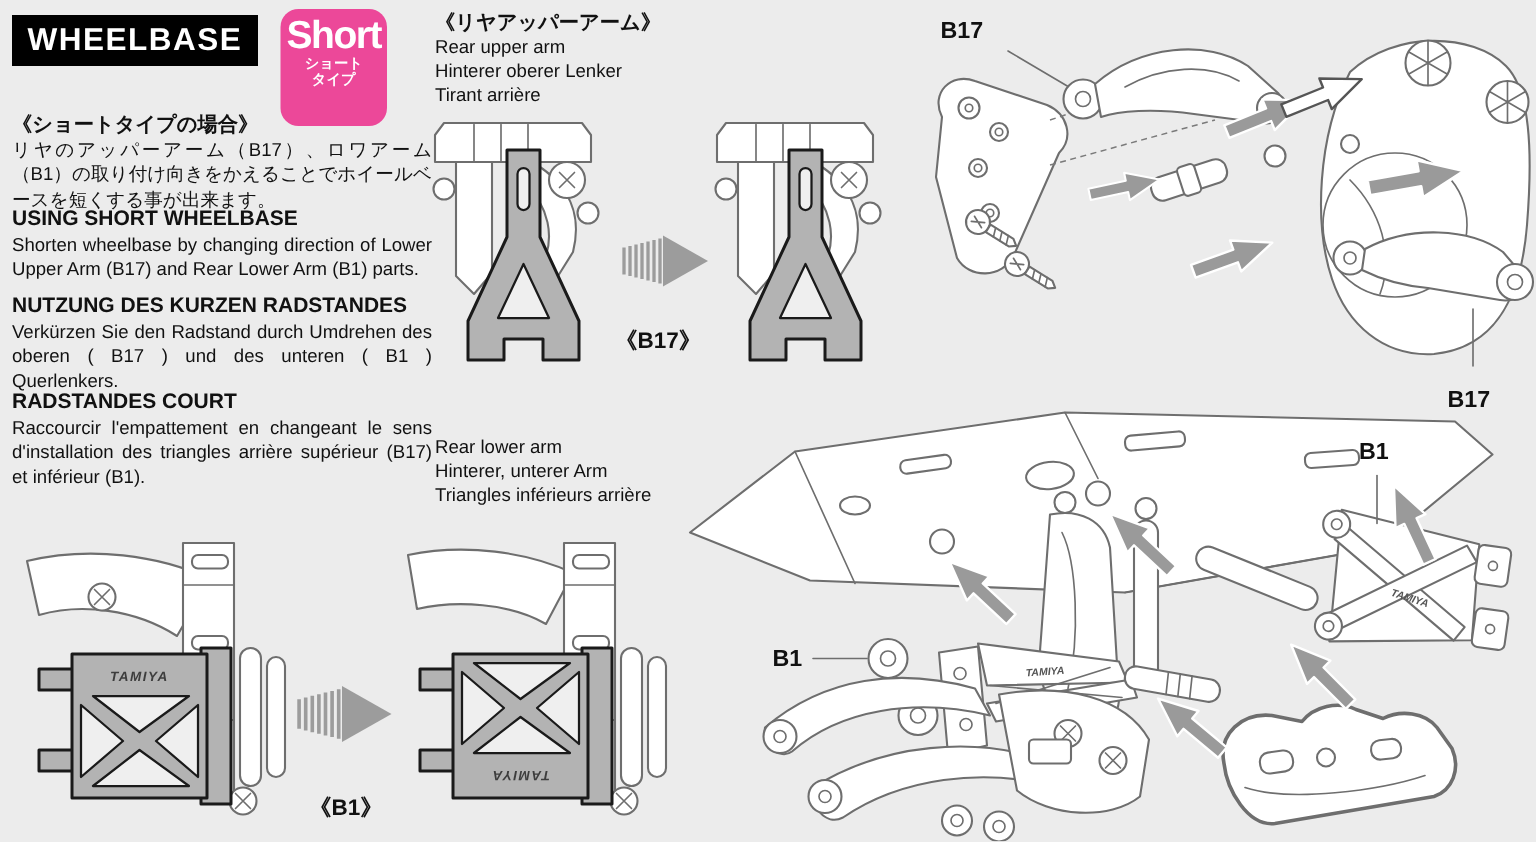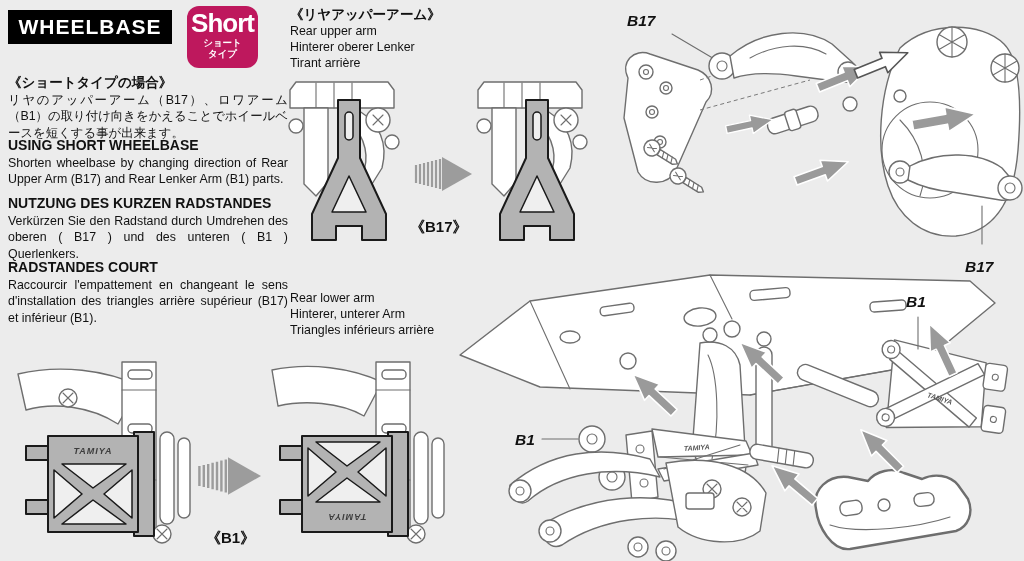--- a/index.html
+++ b/index.html
@@ -1,30 +1,30 @@
 <!DOCTYPE html>
 <html><head>
 <meta charset="utf-8">
 <style>
   html,body{margin:0;padding:0;background:#ececec;font-family:"Liberation Sans",sans-serif;color:#111;}
   .stage{position:relative;width:1024px;height:561px;background:#ececec;overflow:hidden;}
   .abs{position:absolute;}
   .hdr{background:#000000;color:#fff;font-weight:bold;font-size:21px;letter-spacing:1px;
        display:flex;align-items:center;justify-content:center;height:34px;}
-  .badge{background:#be185d;color:#fff;border-radius:12px;width:71px;height:62px;text-align:center;}
+  .badge{background:#ec4899;color:#fff;border-radius:12px;width:71px;height:78px;text-align:center;}
   .badge .big{font-size:26px;font-weight:bold;letter-spacing:-1px;line-height:29px;margin-top:3px;}
   .badge .sub{font-size:9.5px;line-height:10.5px;font-weight:bold;}
   .txtcol{width:280px;}
   .sec-title{font-weight:bold;font-size:14px;line-height:17px;margin-bottom:1px;}
   .sec-title-jp{font-weight:bold;font-size:13.5px;line-height:18px;}
   .sec-body{font-size:12.4px;line-height:16.4px;text-align:justify;}
   .lbl-jp{font-weight:bold;font-size:13.5px;line-height:18px;}
   .lbl-line{font-size:12.4px;line-height:15.8px;}
   .cap{font-weight:bold;font-size:15px;}
-  .plabel{font-weight:bold;font-size:15.5px;font-style:italic;}
+  .plabel{font-weight:bold;font-size:15.5px;}
   
   .la{fill:#fff;stroke:#6e6e6e;stroke-width:1.4;stroke-linejoin:round;stroke-linecap:round;}
   .laT{fill:none;stroke:#6e6e6e;stroke-width:1.1;stroke-linejoin:round;stroke-linecap:round;}
   .dash{fill:none;stroke:#7a7a7a;stroke-width:1;stroke-dasharray:4 3;}
   .part{fill:#b3b3b3;stroke:#1a1a1a;stroke-width:2;stroke-linejoin:round;}
   .partHole{fill:#efefef;stroke:#1a1a1a;stroke-width:1.5;stroke-linejoin:round;}
   .arrTail{stroke:#9c9c9c;stroke-width:2.2;fill:none;}
   .arrHead{fill:#9c9c9c;}
   .arrS{fill:#9a9a9a;stroke:#fff;stroke-width:1.6;stroke-linejoin:round;}
   .arrW{fill:#fff;stroke:#555;stroke-width:1.6;stroke-linejoin:round;}
@@ -44,21 +44,21 @@
     <div class="sub">タイプ</div>
   </div>
 
   <div class="abs txtcol" style="left:8px;top:74px">
     <div class="sec-title-jp">《ショートタイプの場合》</div>
     <div class="sec-body">リヤのアッパーアーム（B17）、ロワアーム（B1）の取り付け向きをかえることでホイールベースを短くする事が出来ます。</div>
   </div>
 
   <div class="abs txtcol" style="left:8px;top:137px">
     <div class="sec-title">USING SHORT WHEELBASE</div>
-    <div class="sec-body">Shorten wheelbase by changing direction of Rear Upper Arm (B17) and Rear Lenker Arm (B1) parts.</div>
+    <div class="sec-body">Shorten wheelbase by changing direction of Lower Upper Arm (B17) and Rear Lower Arm (B1) parts.</div>
   </div>
 
   <div class="abs txtcol" style="left:8px;top:195px">
     <div class="sec-title">NUTZUNG DES KURZEN RADSTANDES</div>
     <div class="sec-body">Verkürzen Sie den Radstand durch Umdrehen des oberen ( B17 ) und des unteren ( B1 ) Querlenkers.</div>
   </div>
 
   <div class="abs txtcol" style="left:8px;top:259px">
     <div class="sec-title">RADSTANDES COURT</div>
     <div class="sec-body">Raccourcir l'empattement en changeant le sens d'installation des triangles arrière supérieur (B17) et inférieur (B1).</div>

